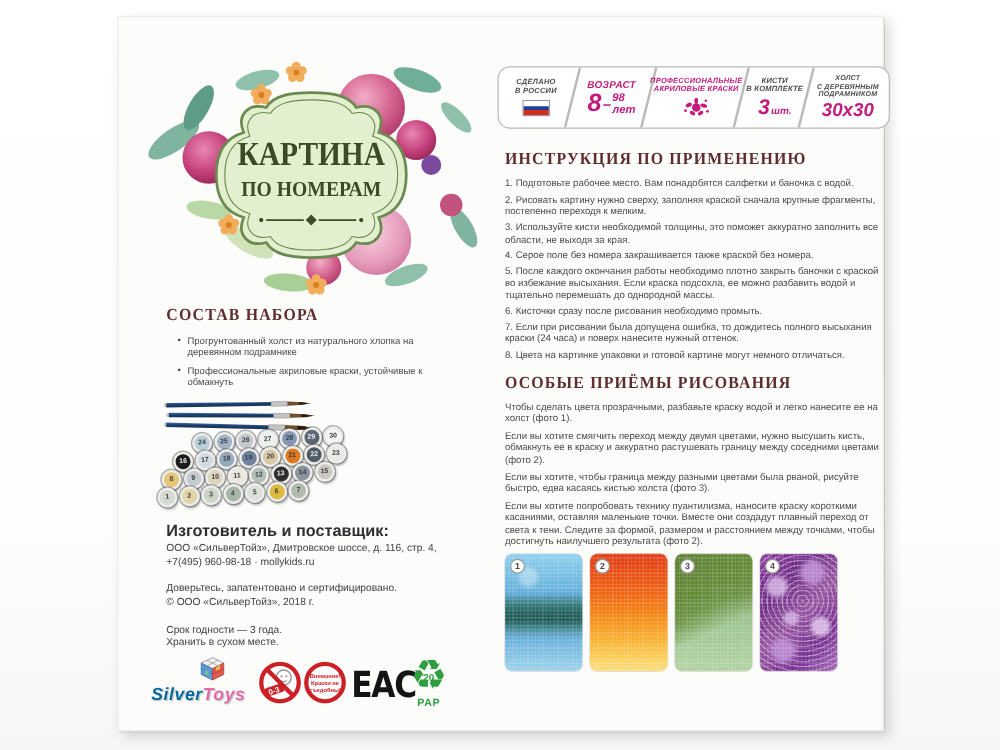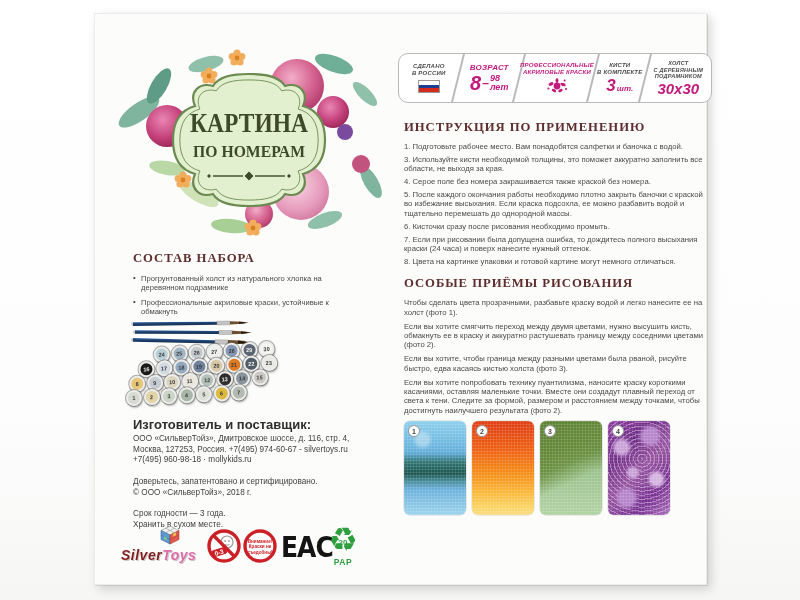--- a/index.html
+++ b/index.html
@@ -38,28 +38,28 @@
   .qty-row { display:flex; align-items:baseline; color:#c21a7d; font-weight:bold; margin-top:1px; }
   .qty-big { font-size:17px; line-height:1; }
   .qty-unit { font-size:8px; margin-left:1px; }
   .size-big { font-size:15px; font-weight:bold; color:#c21a7d; line-height:1; margin-top:1px; }
   .splat { margin-top:2px; }
 
   
   .wreath { position:absolute; left:14px; top:18px; }
 
   
-  .kit { position:absolute; left:38px; top:236px; width:235px; }
+  .kit { position:absolute; left:38px; top:230px; width:235px; }
   .sec-title {
     font-family:"Liberation Serif", serif; font-weight:bold; color:#5e2d2d;
     font-size:13.5px; letter-spacing:1px; transform:scaleX(.94); transform-origin:left;
     white-space:nowrap;
   }
   .kit ul { list-style:none; margin-top:8px; }
-  .kit li { font-size:7.6px; color:#4a4a4a; line-height:1.25; margin-bottom:5px; padding-left:8px; position:relative; width:215px; }
+  .kit li { font-size:7.6px; color:#4a4a4a; line-height:1.25; margin-bottom:5px; padding-left:8px; position:relative; width:215px;margin-left:9px; }
   .kit li::before { content:"•"; position:absolute; left:0; top:-1px; color:#3a3a3a; }
 
   .brushes { position:absolute; left:36px; top:303px; }
   .pots { position:absolute; left:30px; top:330px; width:170px; height:68px; transform:rotate(-3deg); }
   .pot {
     position:absolute; width:16px; height:16px; border-radius:50%;
     border:2px solid #ececea; box-shadow:0 0 0 1px rgba(70,70,70,.45), 1px 2px 2px rgba(0,0,0,.25);
     display:flex; align-items:center; justify-content:center;
     font-size:5.5px; font-weight:bold;
   }
@@ -68,21 +68,21 @@
   .maker .m-title { font-size:13px; font-weight:bold; color:#2e2e2e; margin-bottom:2px; }
   .maker .m-line { font-size:8.2px; color:#3f3f3f; line-height:1.3; }
   .maker .m-gap { margin-top:11px; }
 
   
   .marks { position:absolute; left:26px; top:503px; width:260px; height:60px; }
   .stoys { position:absolute; left:0; top:8px; width:90px; height:46px; }
   .stoys .cube { position:absolute; left:38px; top:0; }
   .stoys .st-text { position:absolute; left:0; top:22px; white-space:nowrap; font-weight:bold; font-style:italic; font-size:14px; letter-spacing:.5px;
     text-shadow:0 0 2px #fff, 1px 1px 0 rgba(120,120,120,.5); }
-  .st-blue { color:#7f1d1d; } .st-pink { color:#e06aa8; }
+  .st-blue { color:#0369a1; } .st-pink { color:#e06aa8; }
   .sign { position:absolute; top:12px; }
   .s1{ left:86px; } .s2{ left:122px; }
   .eac { position:absolute; left:160px; top:14px; font-family:"DejaVu Sans", sans-serif; font-weight:900; font-size:25px; color:#141414; letter-spacing:-1px; transform:scaleY(1.15); transform-origin:top left; }
   .recycle { position:absolute; left:202px; top:6px; width:40px; height:48px; color:#2f9e3f; text-align:center; }
   .recycle .glyph { font-family:"DejaVu Sans", sans-serif; font-size:33px; line-height:1; }
   .recycle .rnum { position:absolute; left:0; right:0; top:15px; font-size:8px; font-weight:bold; }
   .recycle .rpap { position:absolute; left:0; right:0; top:34px; font-size:8.5px; font-weight:bold; letter-spacing:.5px; }
 
   
   .rcol { position:absolute; left:309px; top:105px; width:304px; }
@@ -341,21 +341,20 @@
         <div class="pot" style="left: 35px; top: 42px; background: rgb(203, 212, 199); color: rgb(58, 58, 58);">3</div>
         <div class="pot" style="left: 52.5px; top: 42px; background: rgb(167, 182, 166); color: rgb(58, 58, 58);">4</div>
         <div class="pot" style="left: 70px; top: 42px; background: rgb(221, 224, 216); color: rgb(58, 58, 58);">5</div>
         <div class="pot" style="left: 87.5px; top: 42px; background: rgb(221, 185, 63); color: rgb(58, 58, 58);">6</div>
         <div class="pot" style="left: 105px; top: 42px; background: rgb(179, 186, 176); color: rgb(58, 58, 58);">7</div>
       </div>
 
     <div class="maker">
       <div class="m-title">Изготовитель и поставщик:</div>
       <div class="m-line">ООО «СильверТойз», Дмитровское шоссе, д. 116, стр. 4,</div>
-      <div class="m-line">Москва, 127253, Россия. +7(495) 974-60-67 - silvertoys.ru</div>
       <div class="m-line">+7(495) 960-98-18 · mollykids.ru</div>
       <div class="m-line m-gap">Доверьтесь, запатентовано и сертифицировано.</div>
       <div class="m-line">© ООО «СильверТойз», 2018 г.</div>
       <div class="m-line m-gap">Срок годности — 3 года.</div>
       <div class="m-line">Хранить в сухом месте.</div>
     </div>
 
     <div class="marks">
       <div class="stoys">
         <svg class="cube" width="22" height="20" viewBox="0 0 22 20">
@@ -398,20 +397,21 @@
         <div class="glyph">♻</div>
         <div class="rnum">20</div>
         <div class="rpap">PAP</div>
       </div>
     </div>
 
     <div class="rcol">
       <div class="sec-title">ИНСТРУКЦИЯ ПО ПРИМЕНЕНИЮ</div>
       <ol class="ins">
         <li>1. Подготовьте рабочее место. Вам понадобятся салфетки и баночка с водой.</li>
+        <li>2. Рисовать картину нужно сверху, заполняя краской сначала крупные фрагменты, постепенно переходя к мелким.</li>
         <li>3. Используйте кисти необходимой толщины, это поможет аккуратно заполнить все области, не выходя за края.</li>
         <li>4. Серое поле без номера закрашивается также краской без номера.</li>
         <li>5. После каждого окончания работы необходимо плотно закрыть баночки с краской во избежание высыхания. Если краска подсохла, ее можно разбавить водой и тщательно перемешать до однородной массы.</li>
         <li>6. Кисточки сразу после рисования необходимо промыть.</li>
         <li>7. Если при рисовании была допущена ошибка, то дождитесь полного высыхания краски (24 часа) и поверх нанесите нужный оттенок.</li>
         <li>8. Цвета на картинке упаковки и готовой картине могут немного отличаться.</li>
       </ol>
 
       <div class="sec-title tech-title">ОСОБЫЕ ПРИЁМЫ РИСОВАНИЯ</div>
       <div class="tech" style="margin-top:6px">

